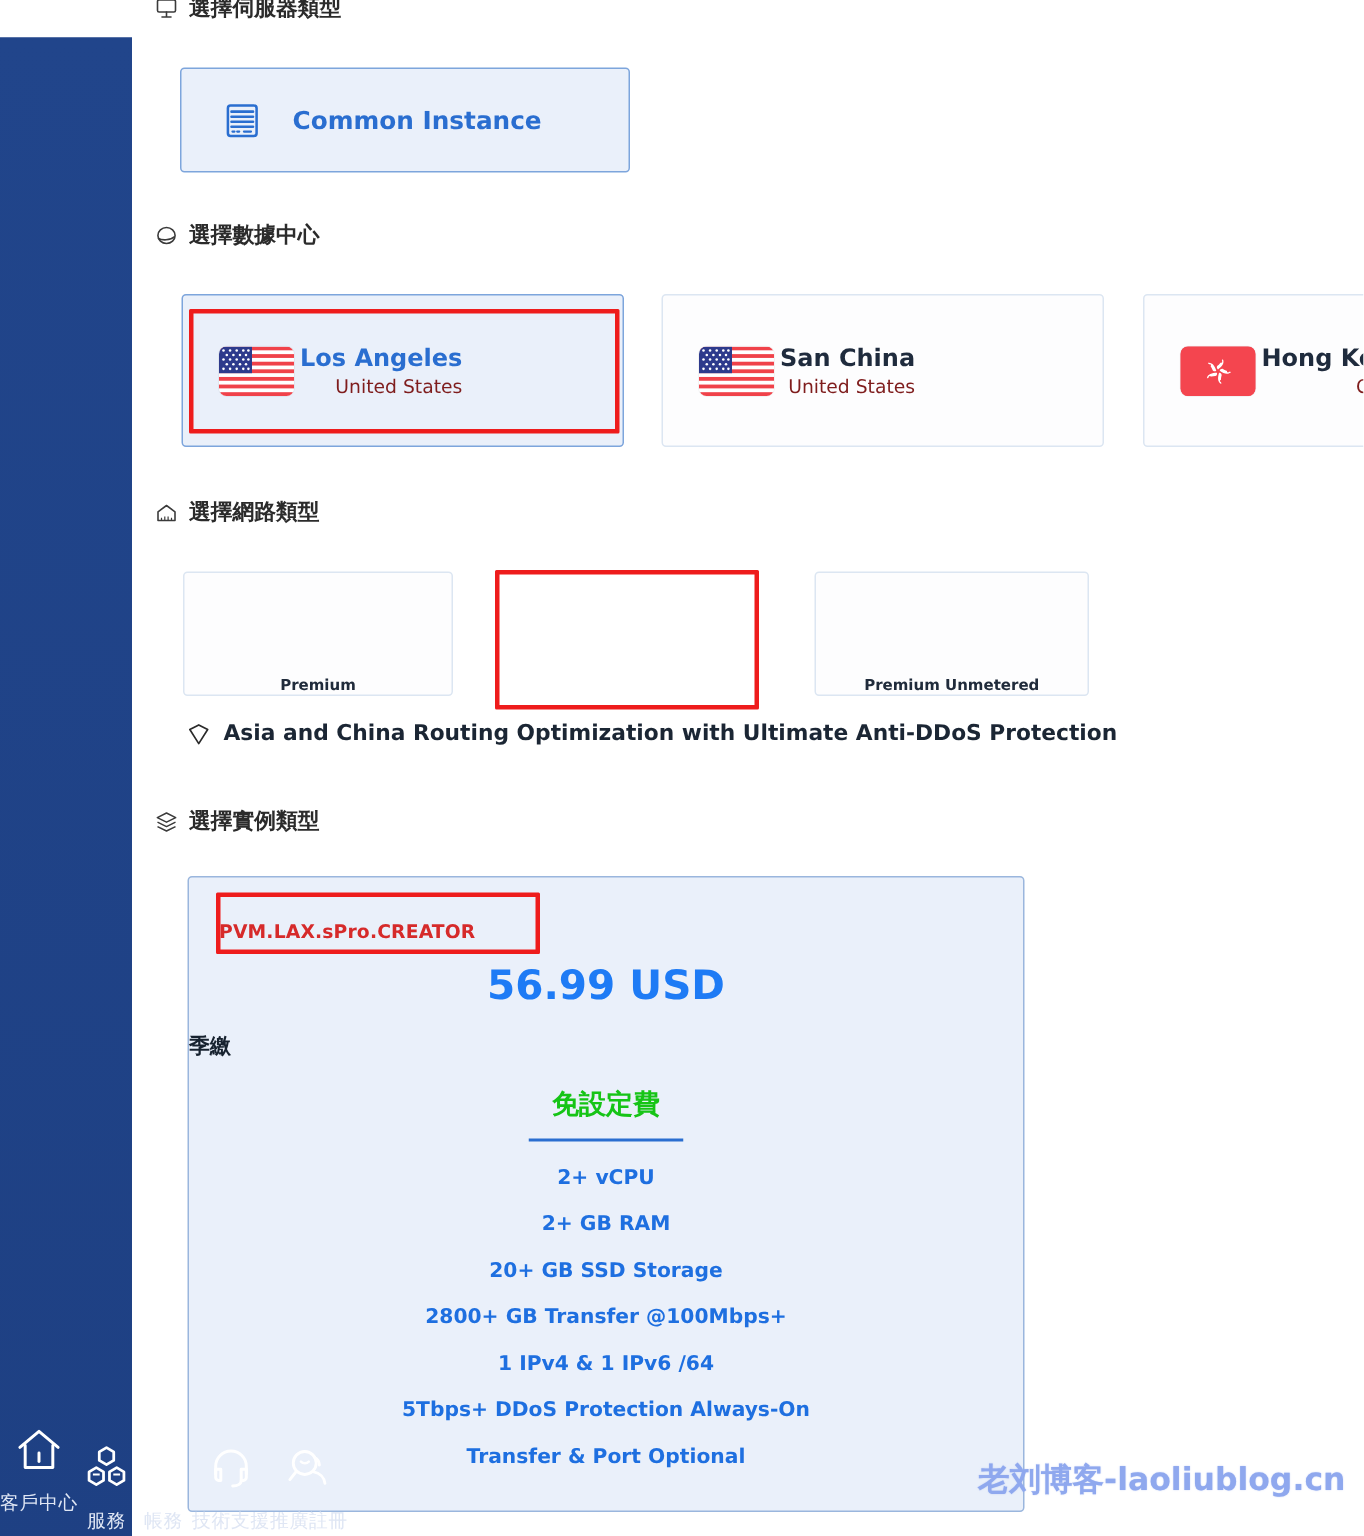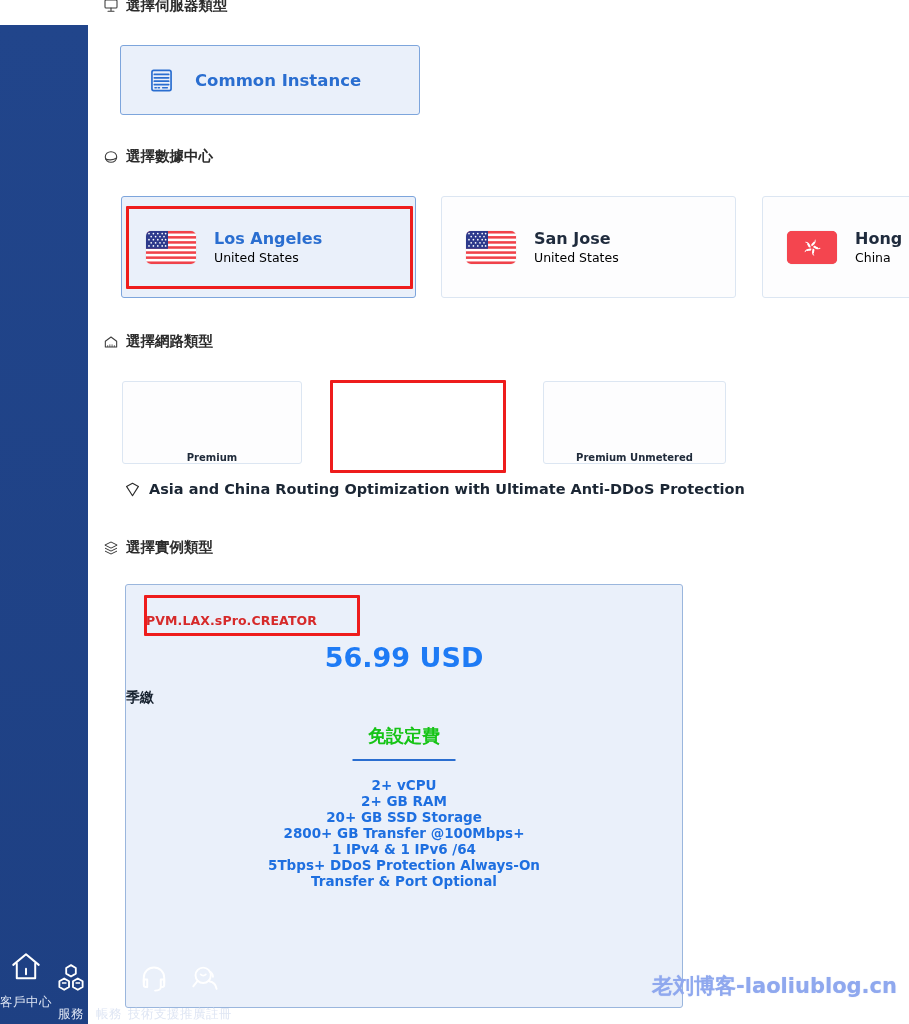--- a/index.html
+++ b/index.html
@@ -77,39 +77,40 @@
 
   
   .srv-card { display: flex; align-items: center; padding-left: 26px; gap: 20px; }
   .srv-card .srv-icon { width: 28px; height: 28px; display:flex; align-items:center; justify-content:center; }
   .srv-card .srv-label {
     font-size: 16.5px; color: #2a6ed0; font-weight: bold;
     font-family: "DejaVu Sans", "Liberation Sans", sans-serif;
   }
 
   
-  .dc-card { display: flex; align-items: center; padding-left: 24px; gap: 18px; }
+  .dc-card { display: flex; align-items: center; padding-left: 24px; gap: 4px; }
   .flag {
     width: 50px; height: 33px; border-radius: 5px;
     position: relative; overflow: hidden;
     flex: 0 0 50px;
     box-shadow: 0 0 0 0.5px rgba(0,0,0,0.06);
   }
   .flag svg { display:block; width:100%; height:100%; }
   .dc-text { display: flex; flex-direction: column; gap: 2px; }
   .dc-city {
     font-size: 16px; font-weight: bold; color: #1f2b3d;
     font-family: "DejaVu Sans","Liberation Sans",sans-serif;
     white-space: nowrap;
   }
   .dc-card.selected .dc-city { color: #2a6ed0; }
   .dc-country {
-    font-size: 12.5px; color: #000000;
-    font-family: "DejaVu Sans","Liberation Sans",sans-serif;
-    white-space: nowrap;
+    font-size: 12.5px; color: #7f1d1d;
+    font-family: "DejaVu Sans","Liberation Sans",sans-serif;
+    white-space: nowrap;
+    text-align: right;
   }
 
   
   .net-card {
     display: flex; align-items: flex-end; justify-content: center;
     font-size: 10px; color: #202b3b; font-weight: bold;
     font-family: "DejaVu Sans","Liberation Sans",sans-serif;
     white-space: nowrap;
   }
   .net-card.selected { color: #2a6ed0; }
@@ -153,21 +154,21 @@
     text-align: center;
     font-size: 18px; color: #16c416; font-weight: bold;
     font-family: "DejaVu Sans","Liberation Sans",sans-serif;
   }
   .inst-div {
     position: absolute; left: 50%; transform: translateX(-50%);
     top: 174px; width: 103px; height: 2px; background: #2a6ed0;
   }
   .inst-specs {
     position: absolute; left: 0; right: 0; top: 192px;
-    display: flex; flex-direction: column; align-items: center; 
+    display: flex; flex-direction: column; align-items: center; gap: 15px;
   }
   .inst-specs .spec {
     font-size: 13.5px; color: #1e6fe0; font-weight: bold;
     font-family: "DejaVu Sans","Liberation Sans",sans-serif;
     white-space: nowrap;
   }
 
   
   .anno {
     position: absolute;
@@ -374,21 +375,21 @@
               <circle cx="18" cy="11.8" r="0.85"></circle>
             <circle cx="3" cy="14.9" r="0.85"></circle>
               <circle cx="7.4" cy="14.9" r="0.85"></circle>
               <circle cx="11.8" cy="14.9" r="0.85"></circle>
               <circle cx="16.2" cy="14.9" r="0.85"></circle>
               <circle cx="19.6" cy="14.9" r="0.85"></circle>
           </g>
         </svg>
       </span>
       <span class="dc-text">
-        <span class="dc-city">San Jose</span>
+        <span class="dc-city">San China</span>
         <span class="dc-country">United States</span>
       </span>
     </div>
 
     <div class="card dc-card" style="left:674px; top:196px; width:295px; height:102px;">
       <span class="flag" style="background:#f4454f;">
         <svg viewBox="0 0 50 33" preserveAspectRatio="none">
           <rect width="50" height="33" fill="#f4454f"></rect>
           <g fill="#ffffff" transform="translate(25,16.5)">
             <g id="p">

